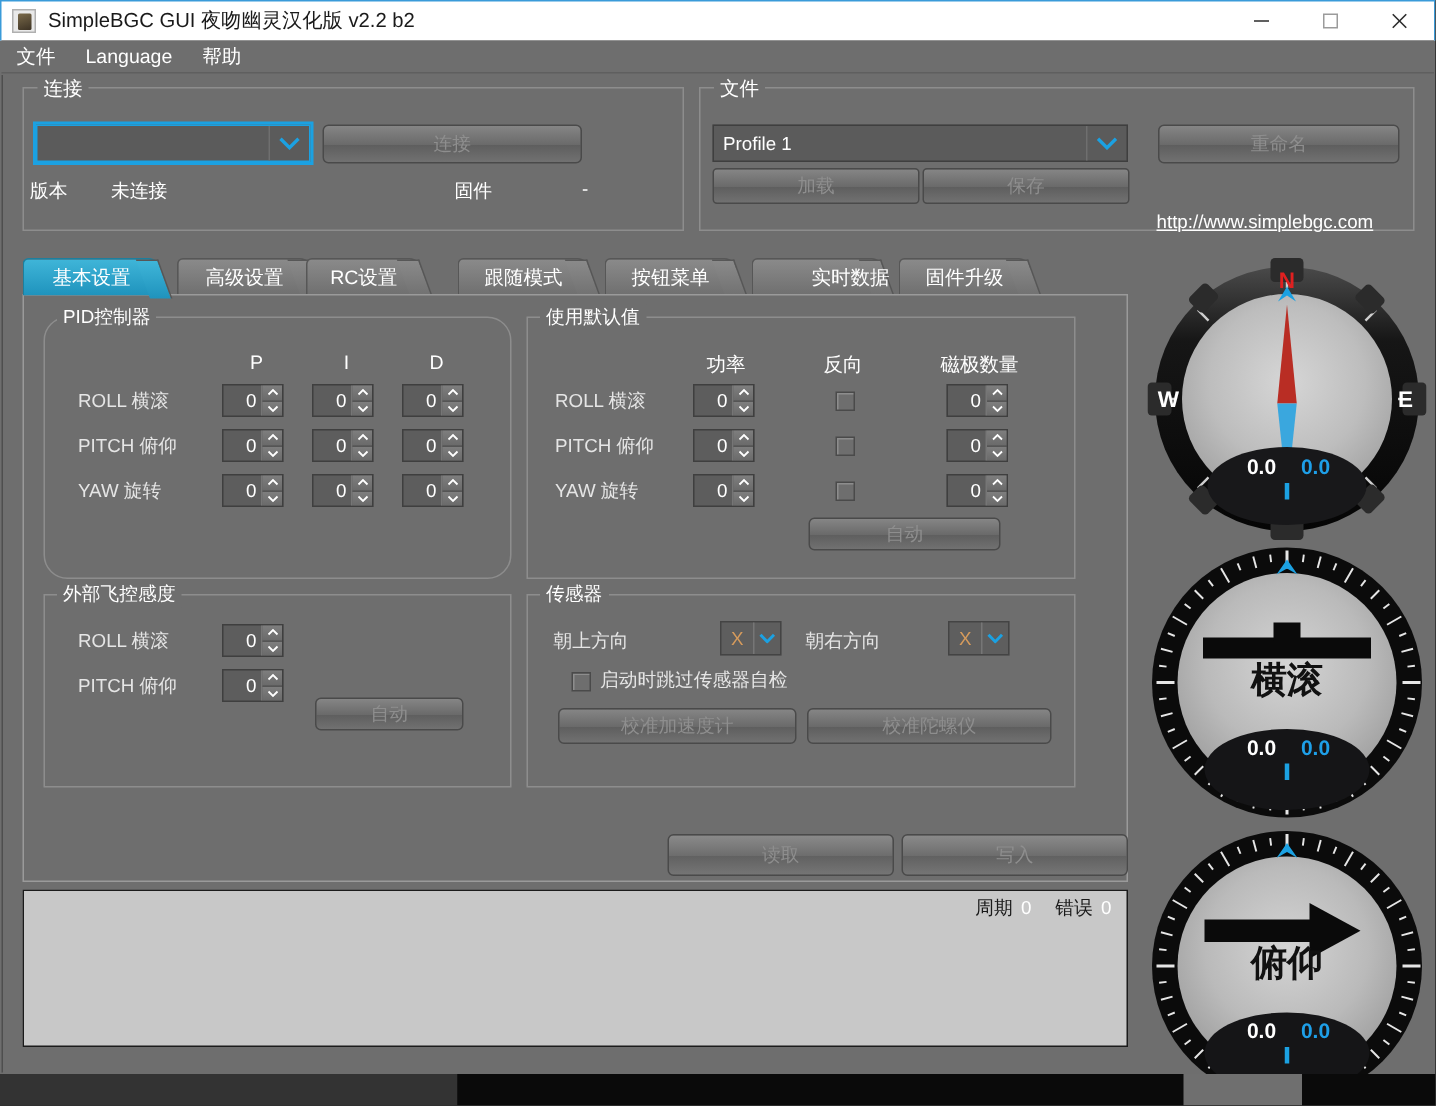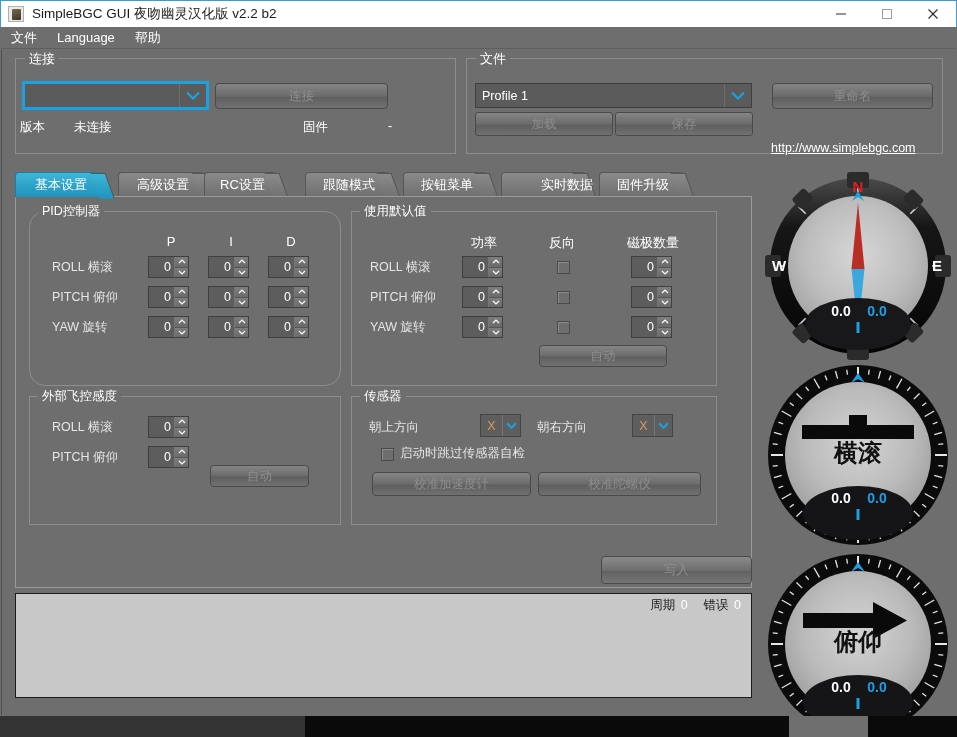--- a/index.html
+++ b/index.html
@@ -541,20 +541,21 @@
 
         <div class="chk" style="left:29px;top:51px;"></div>
         <div class="rowlbl" style="left:48px;top:48px;">启动时跳过传感器自检</div>
 
         <div class="btn" style="left:20px;top:75px;width:159px;height:24px;">校准加速度计</div>
         <div class="btn" style="left:186px;top:75px;width:163px;height:24px;">校准陀螺仪</div>
       </div>
 
     </div>
 
+    <div class="botbtn" style="left:443px;top:506px;width:151px;height:28px;">读取</div>
     <div class="botbtn" style="left:599px;top:506px;width:151px;height:28px;">写入</div>
 
     <div class="logbox">
       <div class="logstat">
         <span>周期</span>
         <span class="num">0</span>
         &nbsp;&nbsp;
         <span>错误</span>
         <span class="num">0</span>
       </div>

